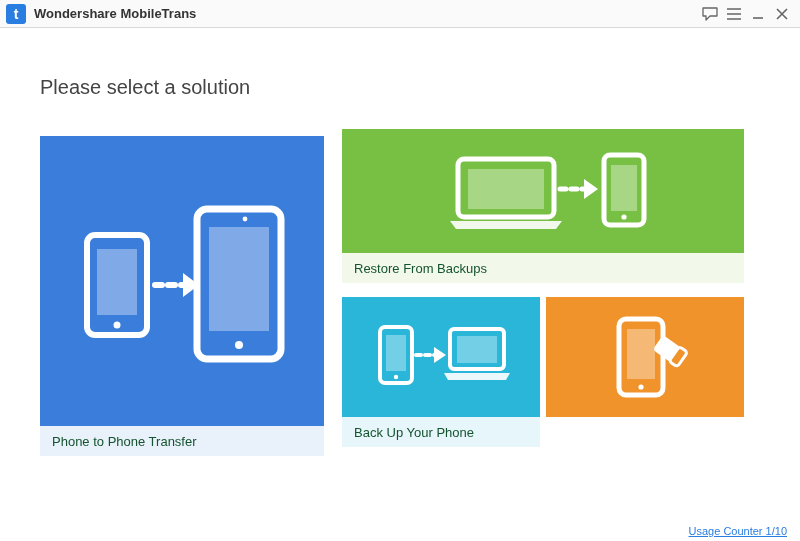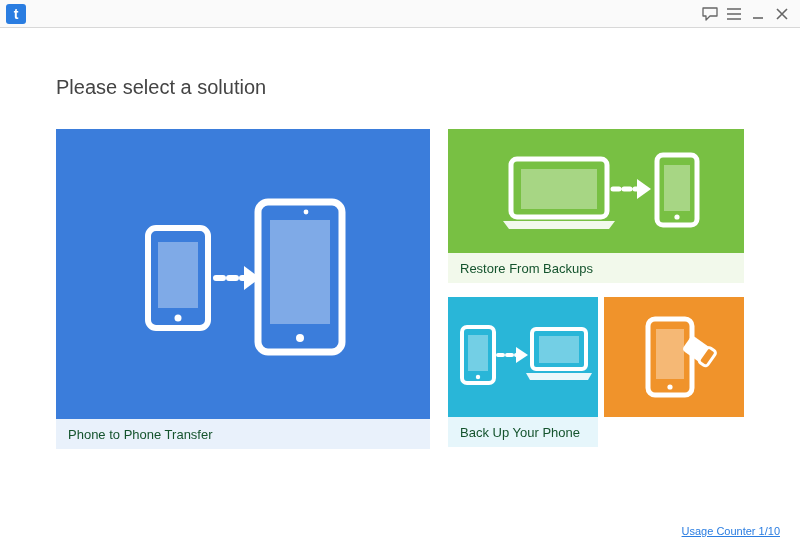--- a/index.html
+++ b/index.html
@@ -11,52 +11,53 @@
   .titlebar .logo {
     width: 20px; height: 20px; border-radius: 3px; background: #2a7de1; color: #fff;
     display: flex; align-items: center; justify-content: center; font-weight: bold; font-size: 14px;
   }
   .titlebar .title { margin-left: 8px; font-size: 13px; color: #333; font-weight: 600; }
   .titlebar .spacer { flex: 1; }
   .titlebar .winbtn {
     width: 24px; height: 20px; display: flex; align-items: center; justify-content: center;
     color: #666; font-size: 14px; cursor: pointer;
   }
-  .content { padding: 48px 56px 0 56px; }
+  .content { padding: 48px 56px 0 40px; }
   .heading { font-size: 20px; color: #444; font-weight: 400; margin-bottom: 30px; }
   .grid { display: flex; gap: 18px; }
-  .col-left { width: 377px; }
+  .col-left { width: 284px; margin-top: 7px; }
   .col-right { flex: 1; display: flex; flex-direction: column; gap: 14px; }
   .tile { display: flex; flex-direction: column; cursor: pointer; }
   .tile .art { display: flex; align-items: center; justify-content: center; }
   .tile .label-strip { height: 30px; display: flex; align-items: center; padding: 0 12px; font-size: 13px; color: #14532d; }
   
   .tile-a .art { height: 290px; background: #3b7ddb; }
   .tile-a .label-strip { background: #e9f1fb; }
   
   .tile-b .art { height: 124px; background: #78c043; }
   .tile-b .label-strip { background: #f2f9eb; }
   
   .row2 { display: flex; gap: 6px; justify-content: center; }
   .tile-c, .tile-d { flex: 1; }
   .tile-c .art { height: 120px; background: #29b6d8; }
   .tile-c .label-strip { background: #e6f6fb; }
   .tile-d .art { height: 120px; background: #f0932b; }
   .tile-d .label-strip { background: #fdf3e8; }
   .footer {
-    position: absolute; bottom: 4px; right: 20px; font-size: 11px;
+    position: absolute; bottom: 4px; right: 13px; font-size: 11px;
   }
   .footer a { color: #2a7de1; text-decoration: underline; cursor: pointer; }
   svg { display: block; }
 </style>
 </head>
 <body>
 
 <div class="titlebar">
   <div class="logo">t</div>
+  <div class="title">Wondershare MobileTrans</div>
   <div class="spacer"></div>
   <div class="winbtn">
     <svg width="16" height="14" viewBox="0 0 16 14">
         <path d="M1 1h14v8H8l-4 4V9H1z" fill="none" stroke="#666" stroke-width="1.3" stroke-linejoin="round"></path>
       </svg>
   </div>
   <div class="winbtn">
     <svg width="14" height="12" viewBox="0 0 14 12">
         <path d="M0 1h14M0 6h14M0 11h14" stroke="#666" stroke-width="1.6"></path>
       </svg>

